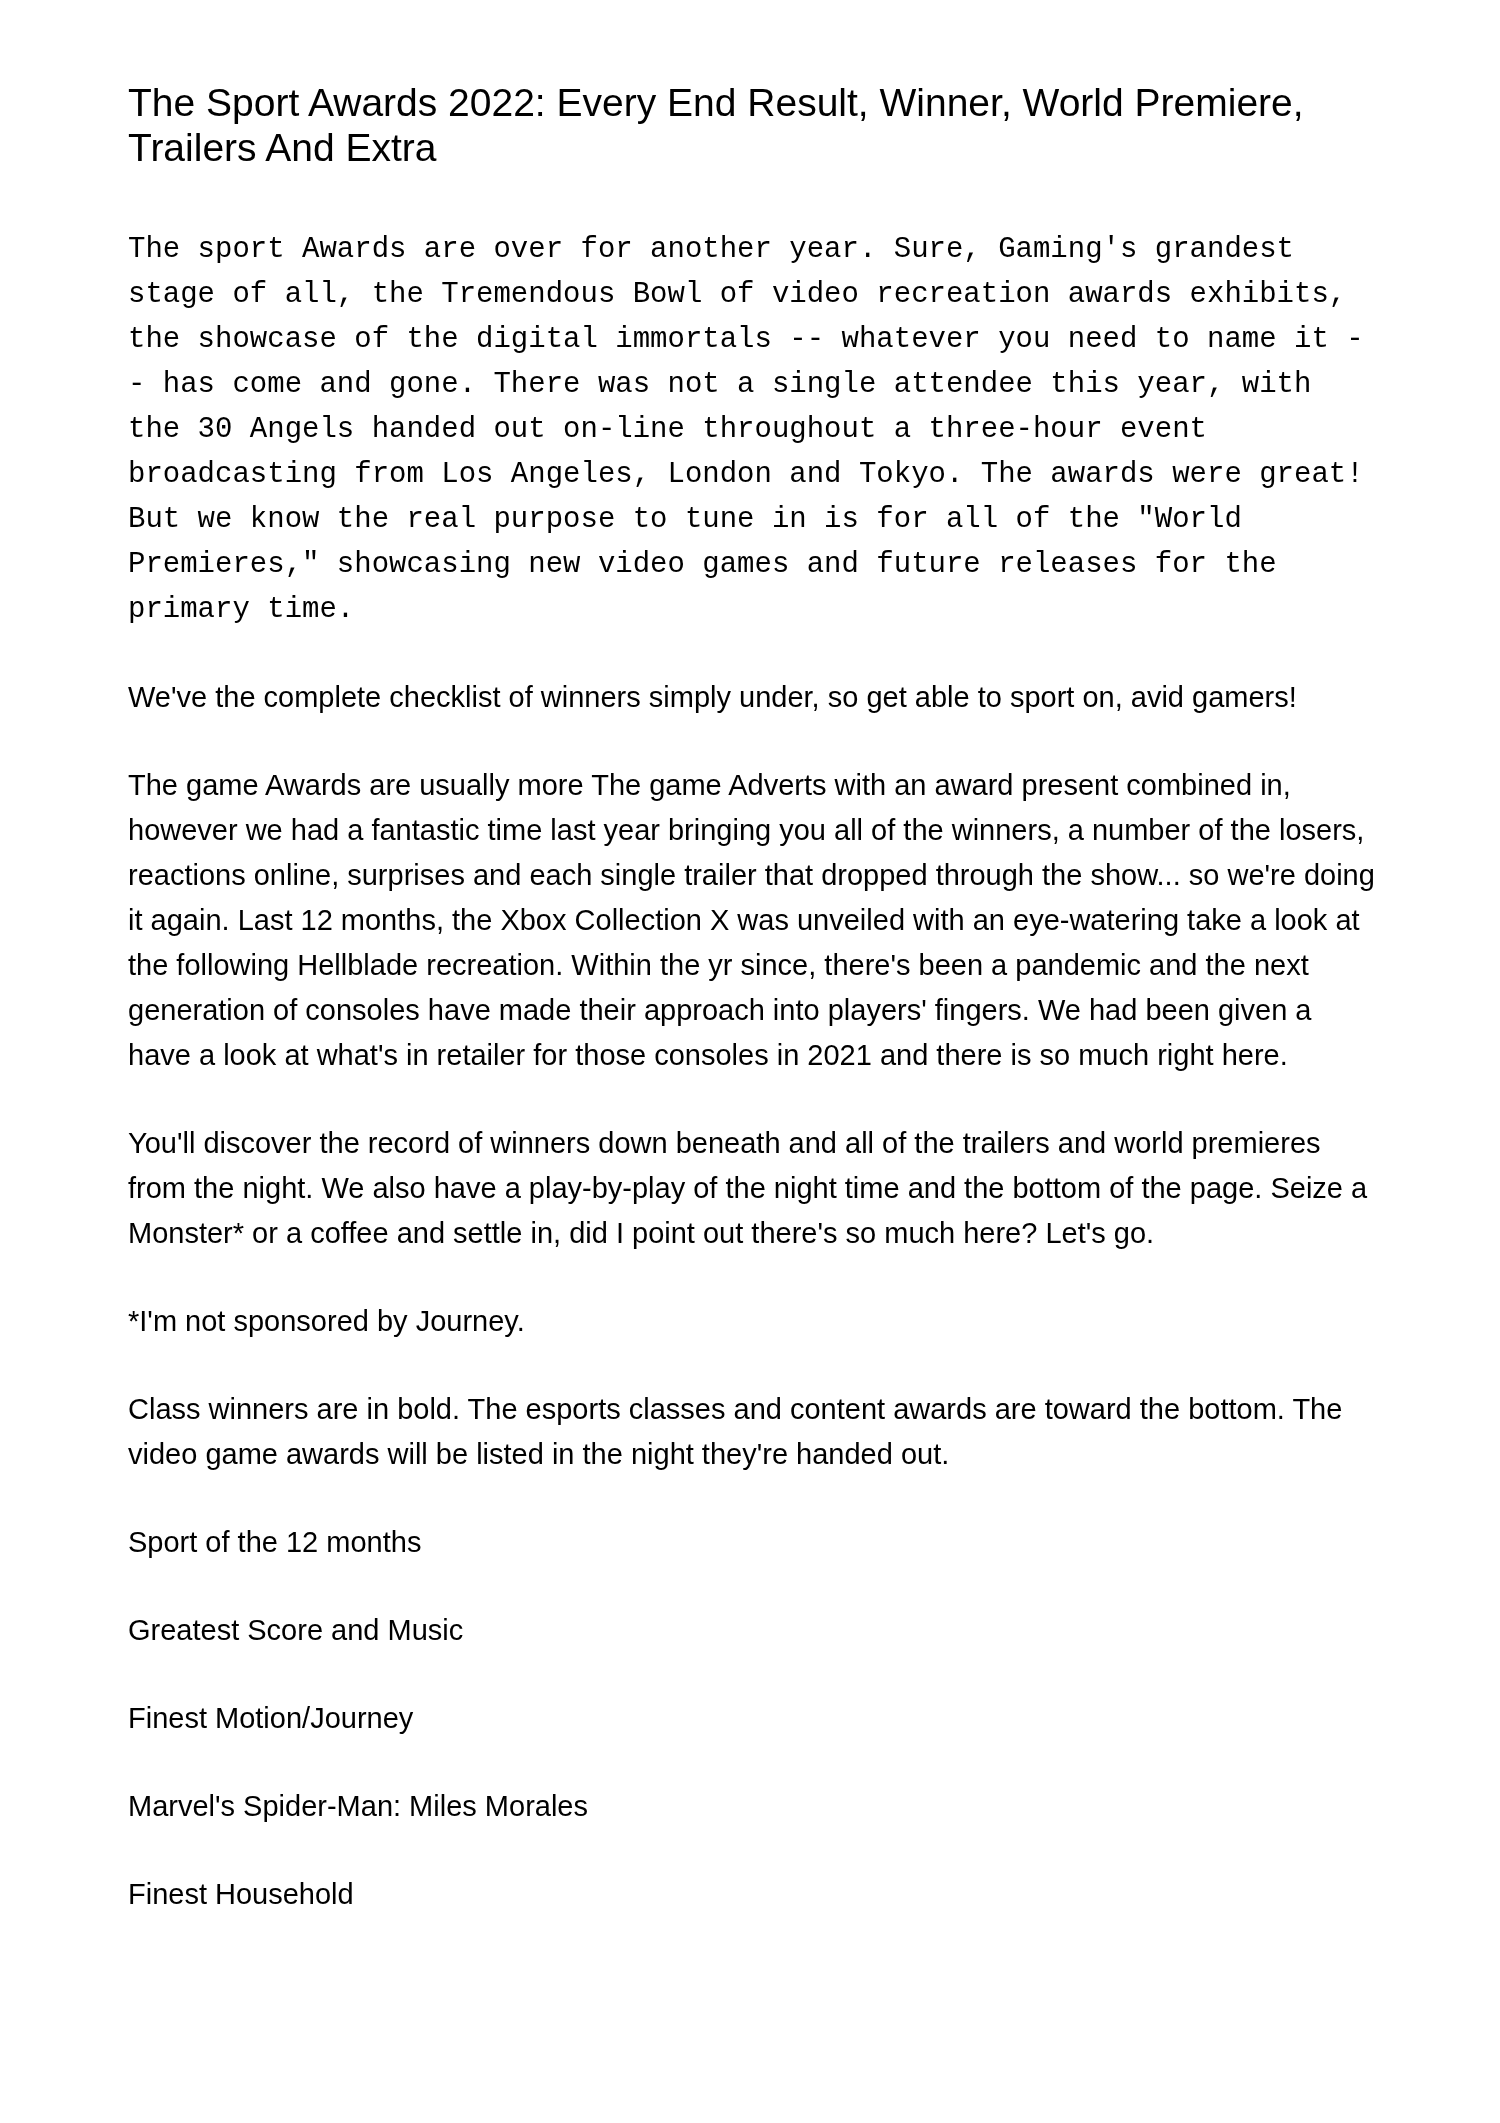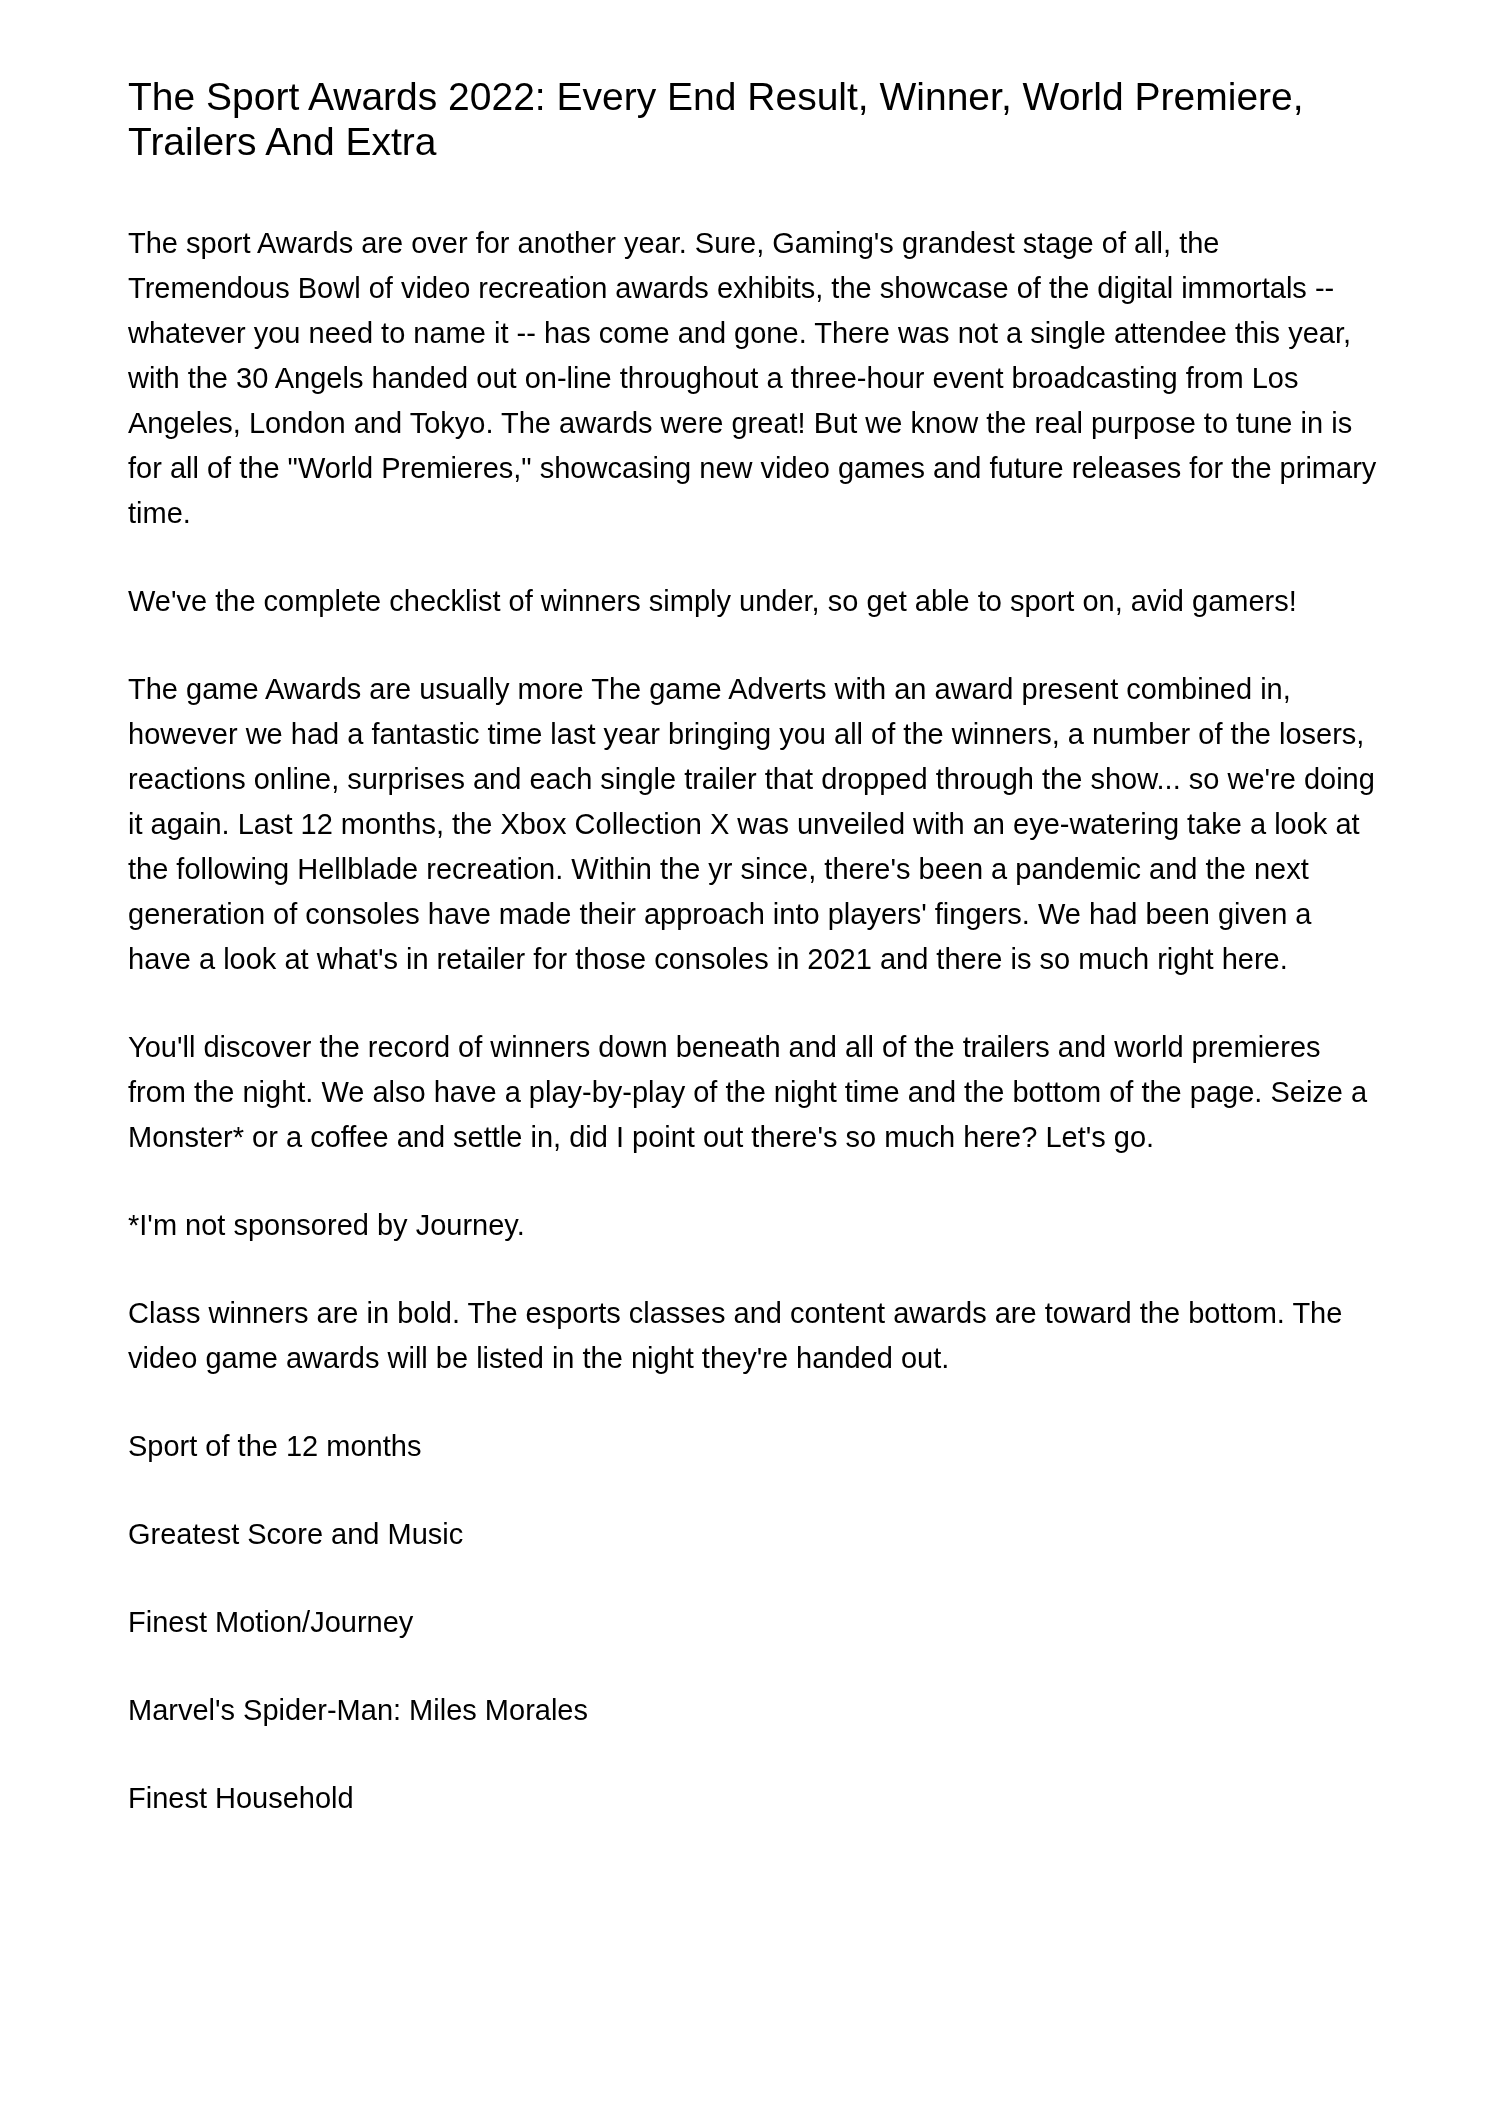--- a/index.html
+++ b/index.html
@@ -18,30 +18,31 @@
   .article {
     box-sizing: content-box;
     padding: 68px 0 0 128px;
     width: 1250px;
   }
   .title {
     font-size: 39px;
     line-height: 45px;
     font-weight: 400;
     letter-spacing: 0;
-    margin: 6px 0 57px 0;
+    margin: 12px 0 57px 0;
   }
   .article-body p {
     font-size: 29px;
     line-height: 45px;
     font-weight: 400;
     margin: 43px 0;
   }
   .article-body p:first-child {
     margin-top: 0;
+    font-family: Liberation Mono, monospace;
   }
 </style>
 </head>
 <body style="background: rgb(255, 255, 255); color: rgb(0, 0, 0);">
 
 <main class="article">
   <h1 class="title">The Sport Awards 2022: Every End Result, Winner, World Premiere, Trailers And Extra</h1>
   <div class="article-body" id="article-body">
       <p>The sport Awards are over for another year. Sure, Gaming's grandest stage of all, the Tremendous Bowl of video recreation awards exhibits, the showcase of the digital immortals -- whatever you need to name it -- has come and gone. There was not a single attendee this year, with the 30 Angels handed out on-line throughout a three-hour event broadcasting from Los Angeles, London and Tokyo. The awards were great! But we know the real purpose to tune in is for all of the "World Premieres," showcasing new video games and future releases for the primary time.</p>
       <p>We've the complete checklist of winners simply under, so get able to sport on, avid gamers!</p>

